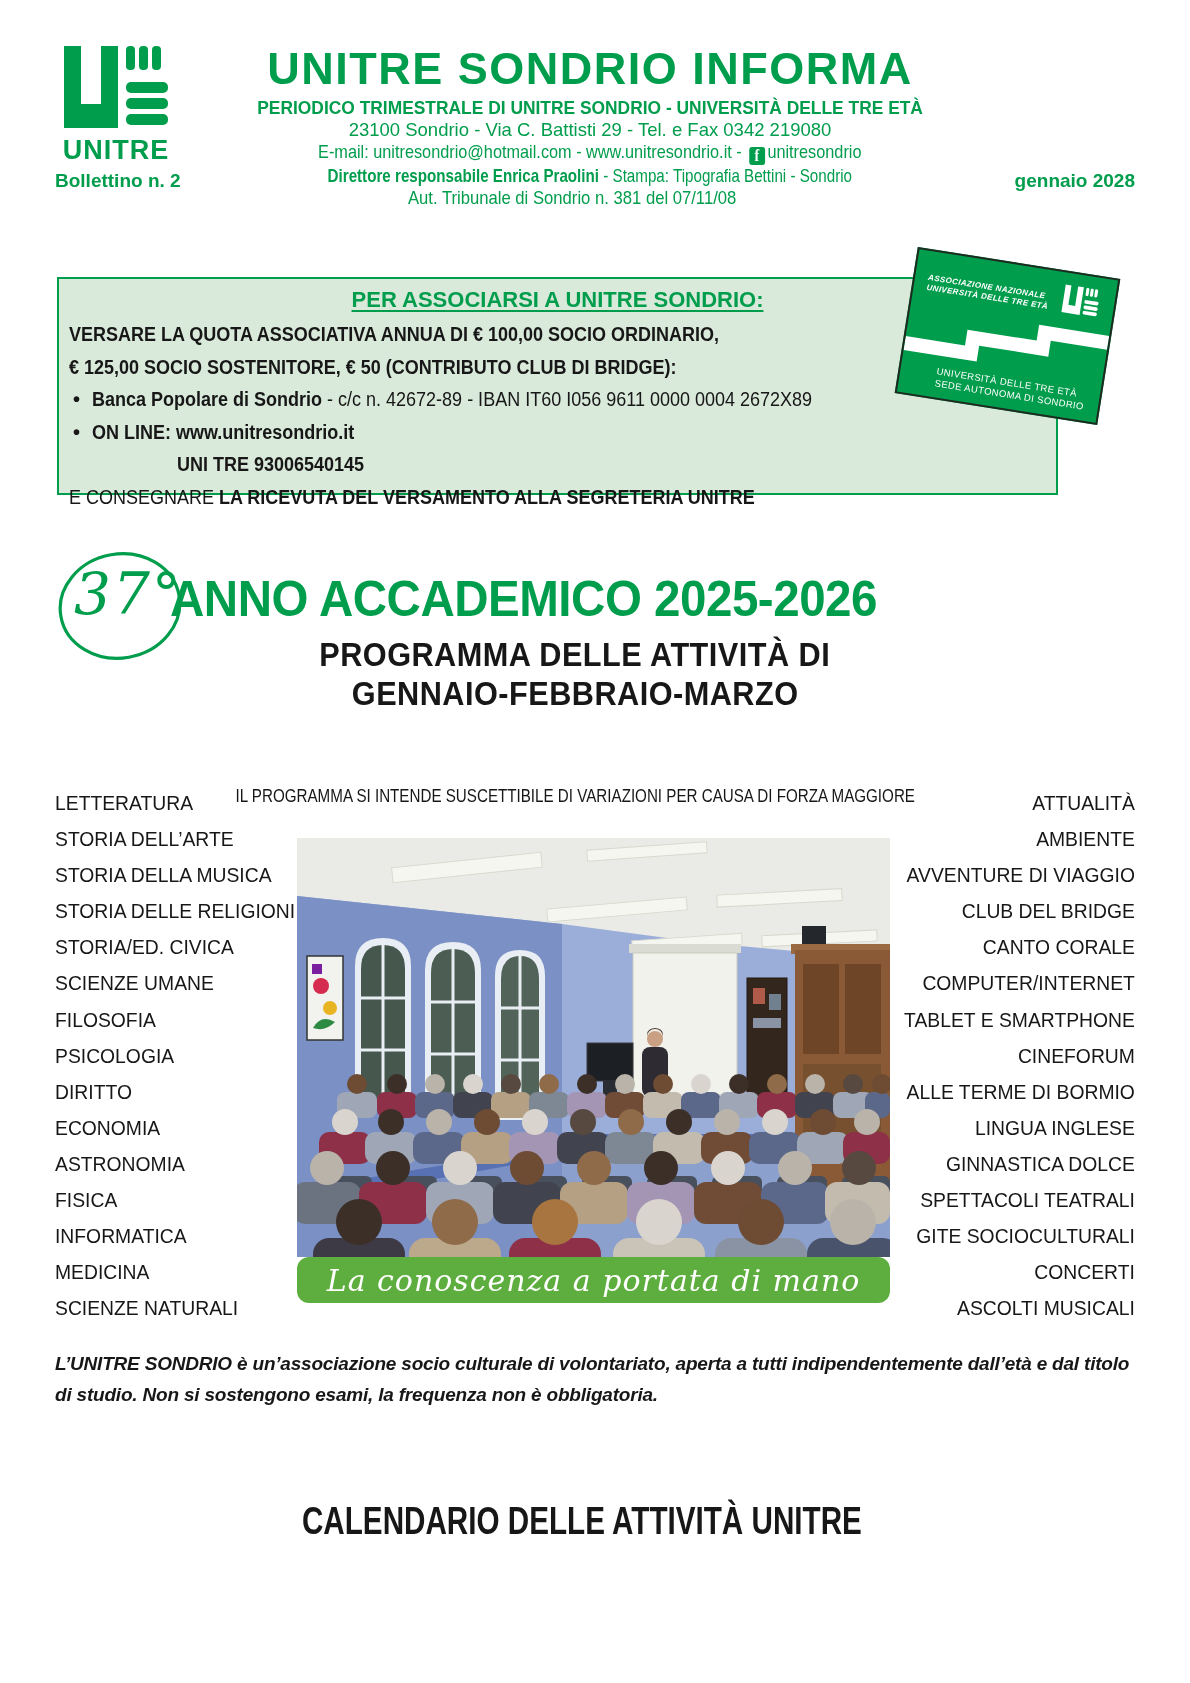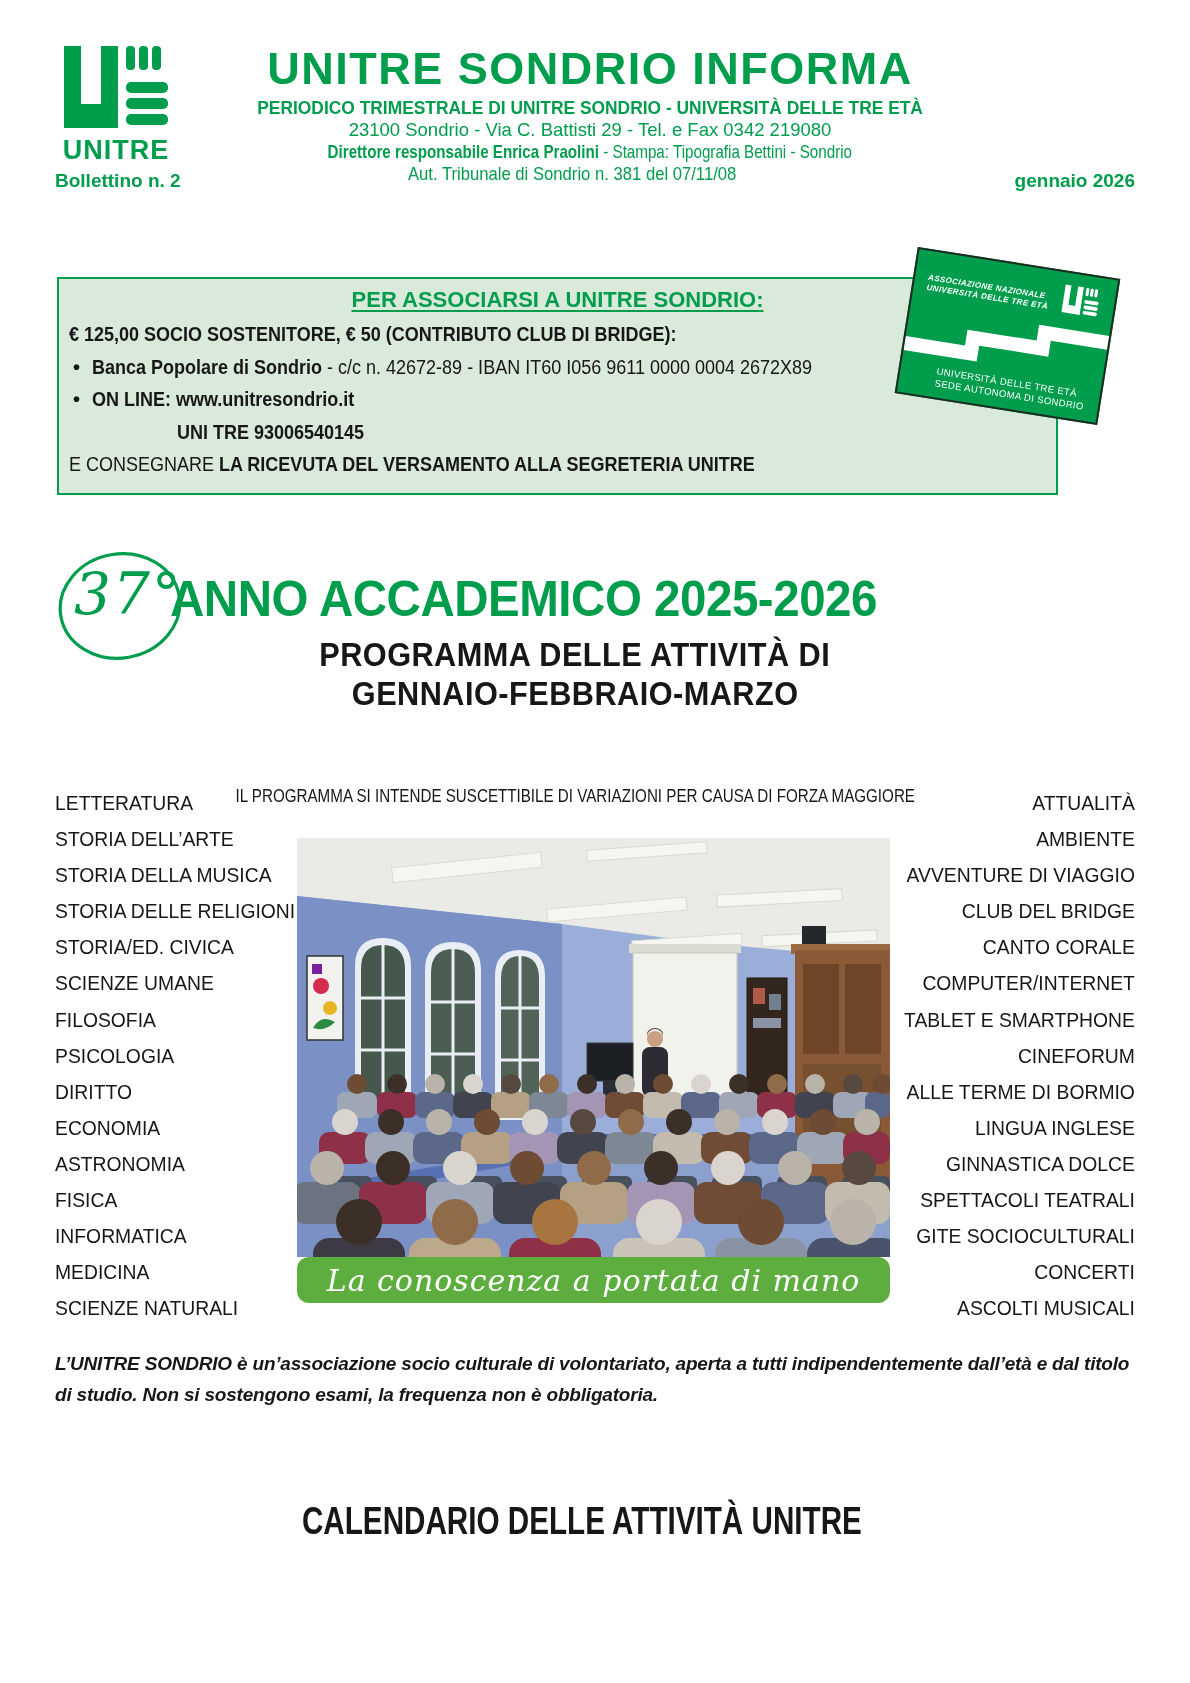--- a/index.html
+++ b/index.html
@@ -104,30 +104,34 @@
       </svg>
     </span>
     <div class="logo-word">UNITRE</div>
   </div>
 
   <div class="abs hc">
     <div class="h-title">UNITRE SONDRIO INFORMA</div>
     <div style="margin-top:5px;"><span class="fit sx94 h-sub">PERIODICO TRIMESTRALE DI UNITRE SONDRIO - UNIVERSITÀ DELLE TRE ETÀ</span></div>
     <div><span class="fit h-line">23100 Sondrio - Via C. Battisti 29 - Tel. e Fax 0342 219080</span></div>
     <div>
+      <span class="fit sx88 h-line"><span>E-mail: unitresondrio@hotmail.com - www.unitresondrio.it - </span><span class="fb">f</span><span>unitresondrio</span></span>
+    </div>
+    <div>
       <span class="fit sx82 h-line"><span class="b">Direttore responsabile Enrica Praolini</span><span> - Stampa: Tipografia Bettini - Sondrio</span></span>
     </div>
     <div><span class="fit sx90L h-line">Aut. Tribunale di Sondrio n. 381 del 07/11/08</span></div>
   </div>
 
   <div class="abs bollettino">Bollettino n. 2</div>
-  <div class="abs gennaio">gennaio 2026</div>
+  <div class="abs gennaio">gennaio 2028</div>
 
   <div class="abs mbox">
     <div class="mbox-title">PER ASSOCIARSI A UNITRE SONDRIO:</div>
+    <div class="mline"><span class="fit sx90L">VERSARE LA QUOTA ASSOCIATIVA ANNUA DI € 100,00 SOCIO ORDINARIO,</span></div>
     <div class="mline"><span class="fit sx90L">€ 125,00 SOCIO SOSTENITORE, € 50 (CONTRIBUTO CLUB DI BRIDGE):</span></div>
     <div class="mline mbullet">
       <span class="fit sx90L"><span>Banca Popolare di Sondrio</span><span class="reg"> - c/c n. 42672-89 - IBAN IT60 I056 9611 0000 0004 2672X89</span></span>
     </div>
     <div class="mline mbullet">
       <span class="fit sx90L">ON LINE: www.unitresondrio.it</span>
     </div>
     <div class="mline mfiscal"><span class="fit sx90L">UNI TRE 93006540145</span></div>
     <div class="mline"><span class="fit sx90L"><span class="reg">E CONSEGNARE </span><span>LA RICEVUTA DEL VERSAMENTO ALLA SEGRETERIA UNITRE</span></span></div>
   </div>

